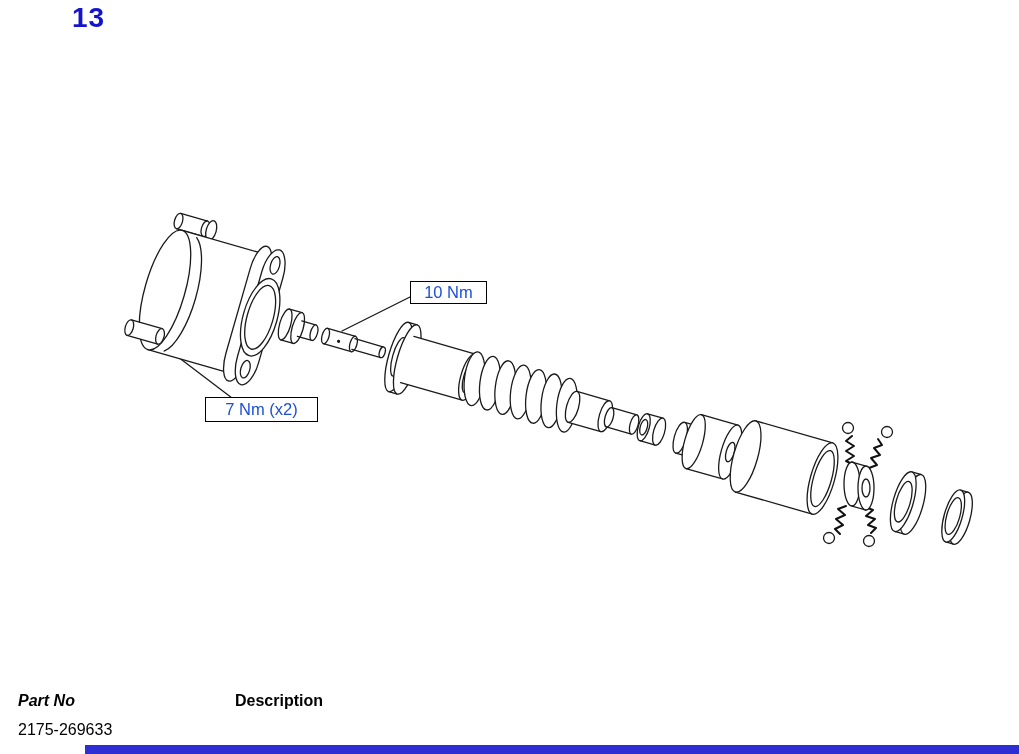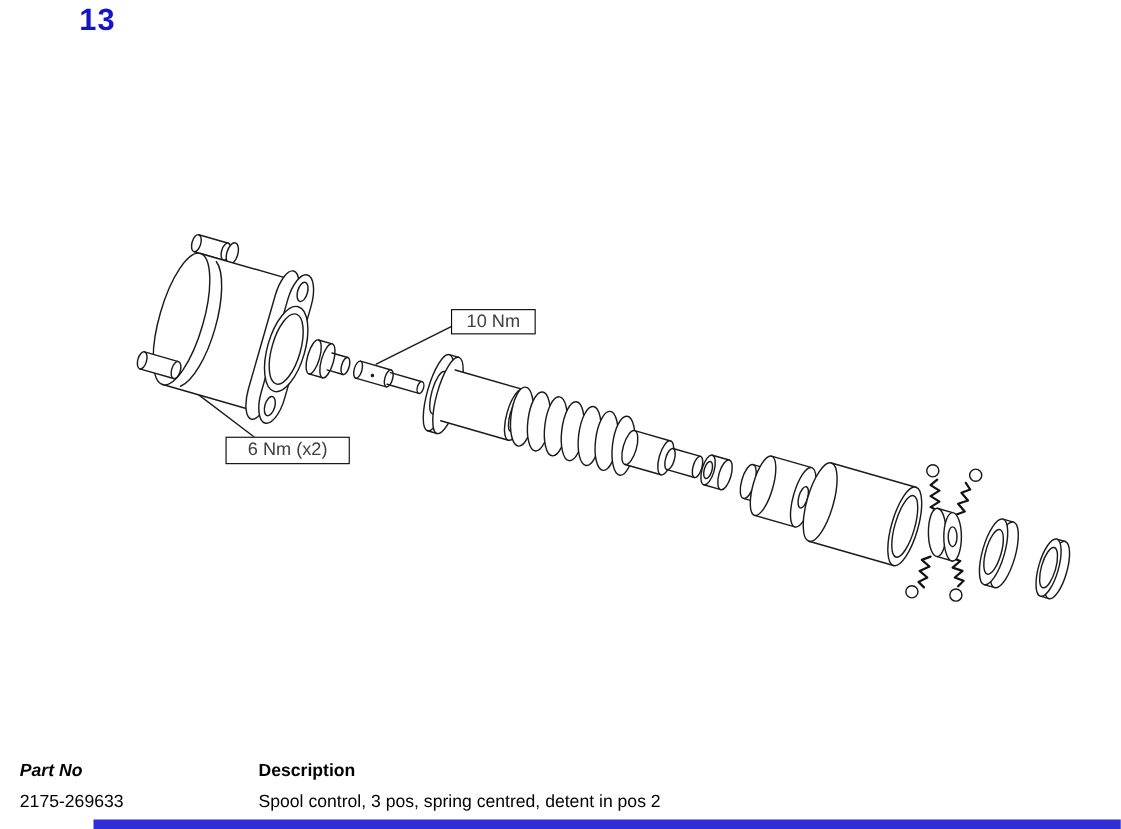--- a/index.html
+++ b/index.html
@@ -9,21 +9,21 @@
     font-family:"Liberation Sans", sans-serif; overflow:hidden; color:#000;
   }
   .figure-number {
     position:absolute; left:72px; top:2px;
     font-size:28px; font-weight:bold; color:var(--accent); letter-spacing:1px;
   }
   .diagram-svg { position:absolute; left:0; top:0; }
   .callout {
     position:absolute; background:#fff; border:1.7px solid #000;
     display:flex; align-items:center; justify-content:center;
-    font-size:16.5px; color:#404040; white-space:nowrap;
+    font-size:16.5px; color:#1d4ed8; white-space:nowrap;
   }
   .callout-10nm { left:410px; top:281px; width:75px; height:21px; }
   .callout-6nm  { left:205px; top:397px; width:111px; height:23px; }
   .footer-text { position:absolute; font-size:16px; }
   .footer-text.hdr { font-weight:bold; }
   .pn-h  { left:18px;  top:692px;font-style:italic; }
   .ds-h  { left:235px; top:692px; }
   .pn-v  { left:18px;  top:721px; }
   .ds-v  { left:235px; top:721px; }
   .bottom-bar {
@@ -202,21 +202,20 @@
           <line x1="852" y1="462" x2="866" y2="466"></line>
           <line x1="852" y1="506" x2="866" y2="510"></line>
           <ellipse cx="866" cy="488" rx="8" ry="22" fill="#fff"></ellipse>
           <ellipse cx="866" cy="488" rx="4" ry="9"></ellipse>
         </g>
       </g>
     </g>
   </svg>
 
   <div class="callout callout-10nm">10 Nm</div>
-  <div class="callout callout-6nm">6 Nm (x2)</div>
+  <div class="callout callout-6nm">7 Nm (x2)</div>
 
   <div class="footer-text hdr pn-h">Part No</div>
   <div class="footer-text hdr ds-h">Description</div>
   <div class="footer-text pn-v">2175-269633</div>
-  <div class="footer-text ds-v">Spool control, 3 pos, spring centred, detent in pos 2</div>
 
   <div class="bottom-bar"></div>
 </div>
 
 </body></html>

